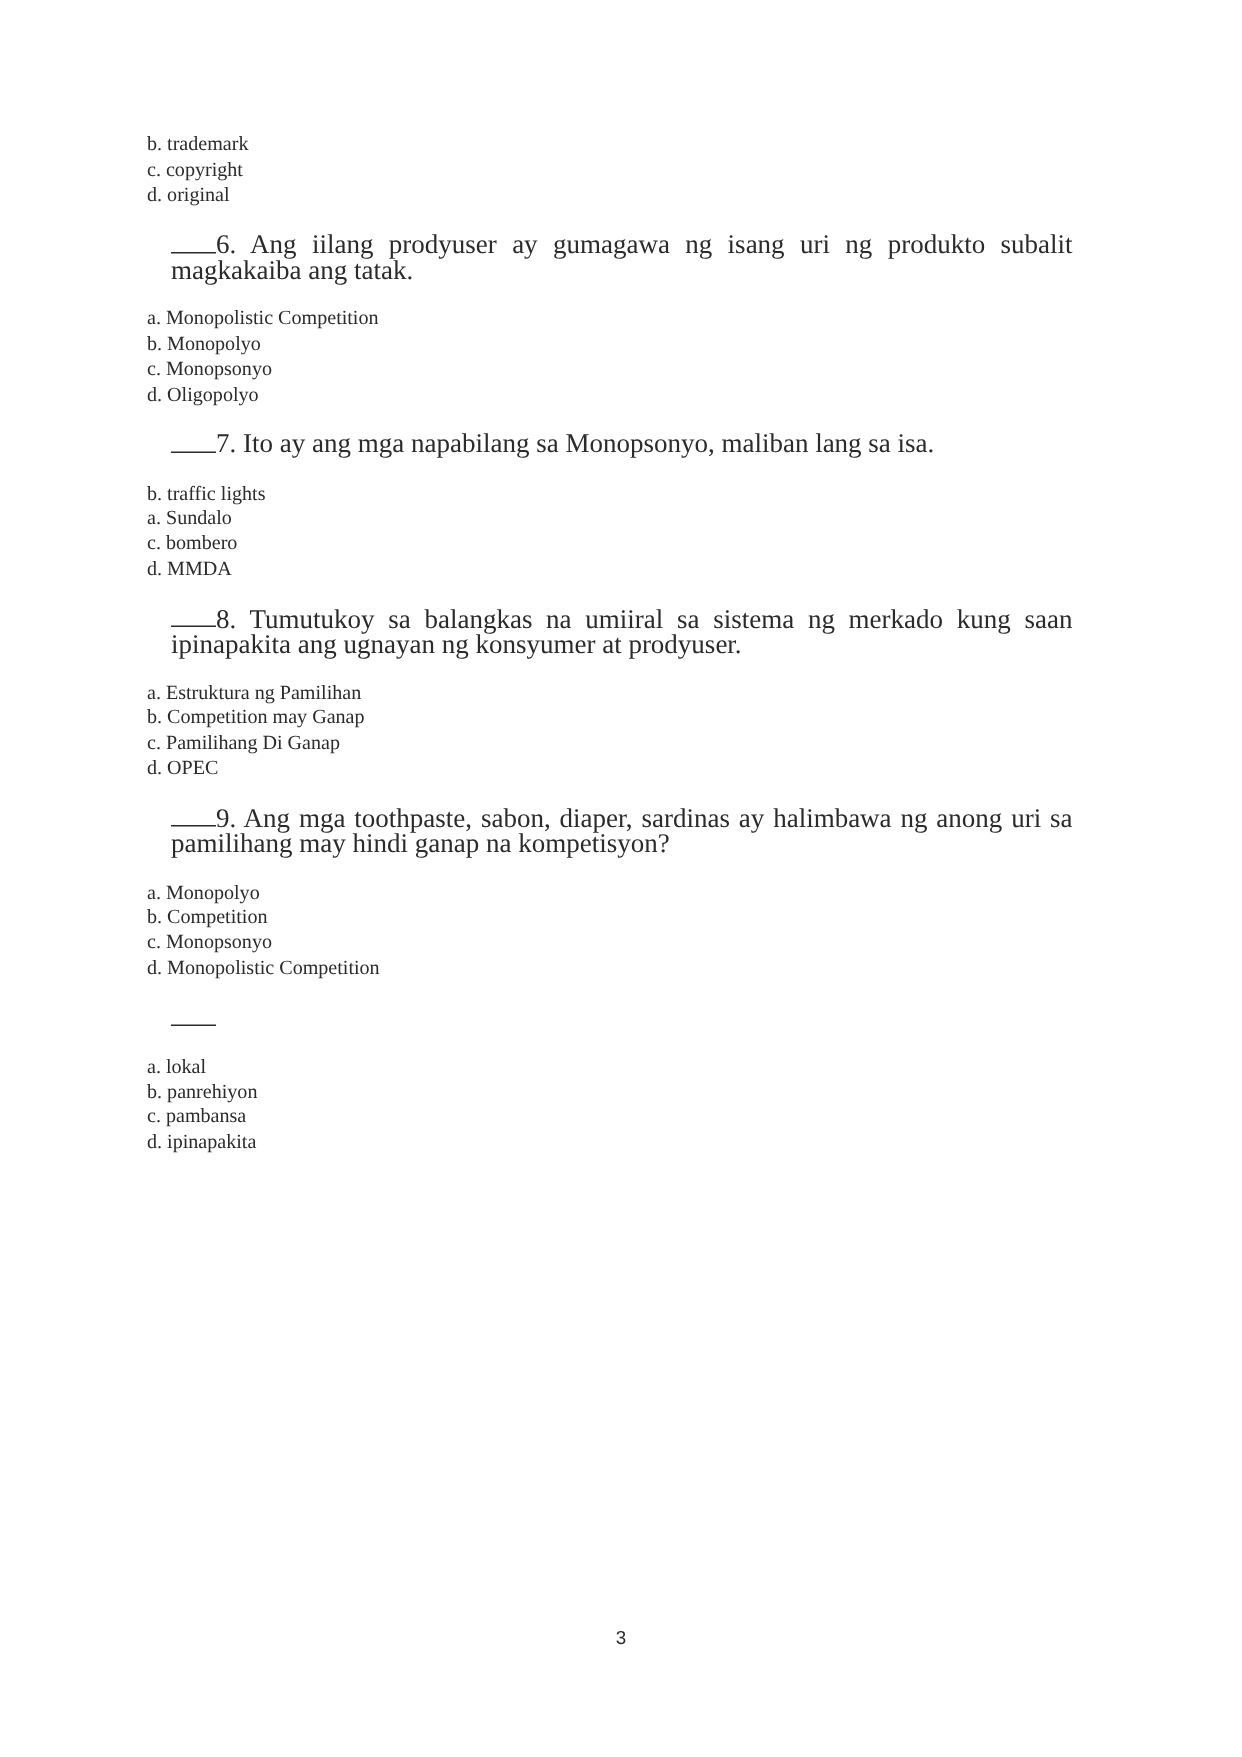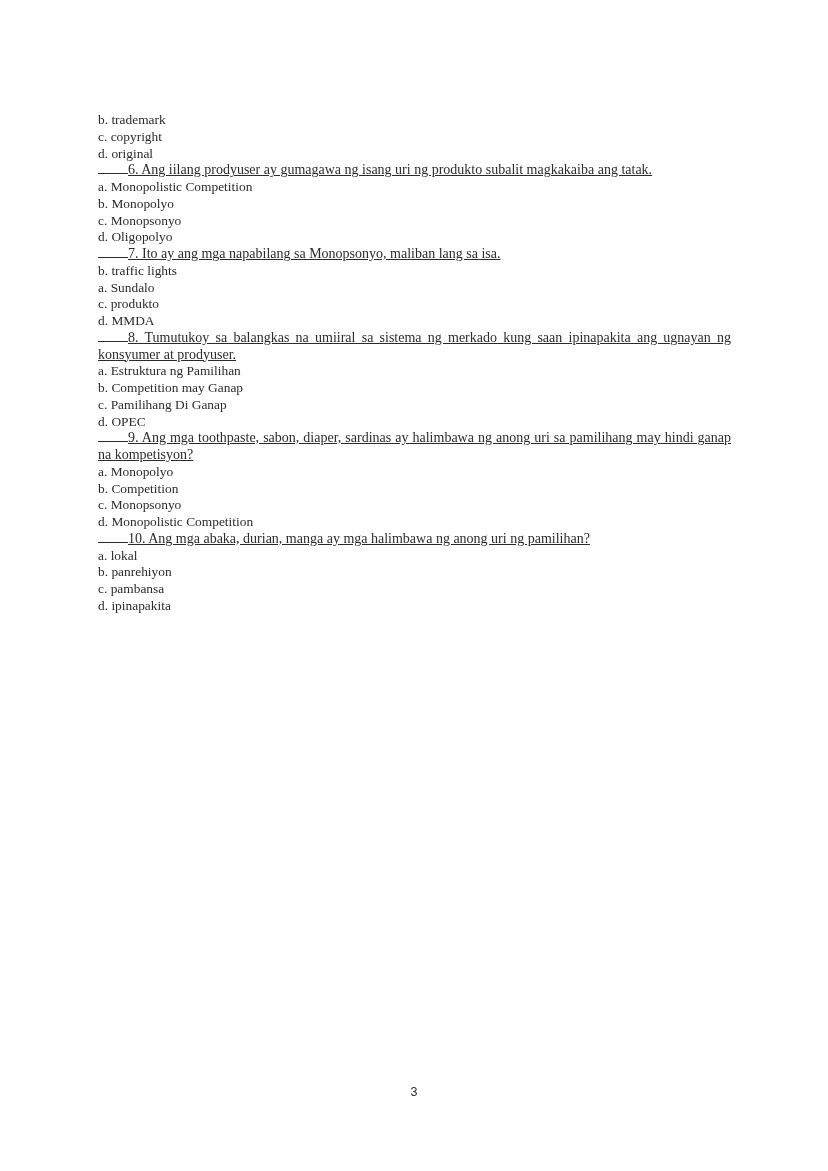--- a/index.html
+++ b/index.html
@@ -18,33 +18,32 @@
   .page {
     position: absolute;
     left: 0; top: 0;
     width: 828px;
     height: 1171px;
     background: #ffffff;
   }
   .content {
     position: absolute;
     left: 98px;
-    top: 112px;
+    top: 88px;
     width: 633px;
   }
   
   .q {
-    font-size: 14px;
+    font-size: 18px;
     line-height: 16.75px;
-    margin: 0;
+    margin: 16px;
     text-align: justify;
     text-align-last: left;
     -webkit-hyphens: none;
     hyphens: none;
-    text-decoration: underline;
   }
   .blank {
     display: inline-block;
     width: 30px;
     border-bottom: 1px solid #2b2b2b;
     height: 0.75em;
     vertical-align: baseline;
     margin-right: 0px;
   }
   .opt {
@@ -77,36 +76,36 @@
 
     <p class="q"><span class="blank"></span><span>6. Ang iilang prodyuser ay gumagawa ng isang uri ng produkto subalit magkakaiba ang tatak.</span></p>
     <p class="opt">a. Monopolistic Competition</p>
     <p class="opt">b. Monopolyo</p>
     <p class="opt">c. Monopsonyo</p>
     <p class="opt">d. Oligopolyo</p>
 
     <p class="q"><span class="blank"></span><span>7. Ito ay ang mga napabilang sa Monopsonyo, maliban lang sa isa.</span></p>
     <p class="opt">b. traffic lights</p>
     <p class="opt">a. Sundalo</p>
-    <p class="opt">c. produkto</p>
+    <p class="opt">c. bombero</p>
     <p class="opt">d. MMDA</p>
 
     <p class="q"><span class="blank"></span><span>8. Tumutukoy sa balangkas na umiiral sa sistema ng merkado kung saan ipinapakita ang ugnayan ng konsyumer at prodyuser.</span></p>
     <p class="opt">a. Estruktura ng Pamilihan</p>
     <p class="opt">b. Competition may Ganap</p>
     <p class="opt">c. Pamilihang Di Ganap</p>
     <p class="opt">d. OPEC</p>
 
     <p class="q"><span class="blank"></span><span>9. Ang mga toothpaste, sabon, diaper, sardinas ay halimbawa ng anong uri sa pamilihang may hindi ganap na kompetisyon?</span></p>
     <p class="opt">a. Monopolyo</p>
     <p class="opt">b. Competition</p>
     <p class="opt">c. Monopsonyo</p>
     <p class="opt">d. Monopolistic Competition</p>
 
-    <p class="q"><span class="blank"></span><span>10. Ang mga abaka, durian, manga ay mga halimbawa ng anong uri ng pamilihan?</span></p>
+    <p class="q"><span class="blank"></span></p>
     <p class="opt">a. lokal</p>
     <p class="opt">b. panrehiyon</p>
     <p class="opt">c. pambansa</p>
     <p class="opt">d. ipinapakita</p>
 
   </div>
 
   <div class="page-number">3</div>
 
 </div>

